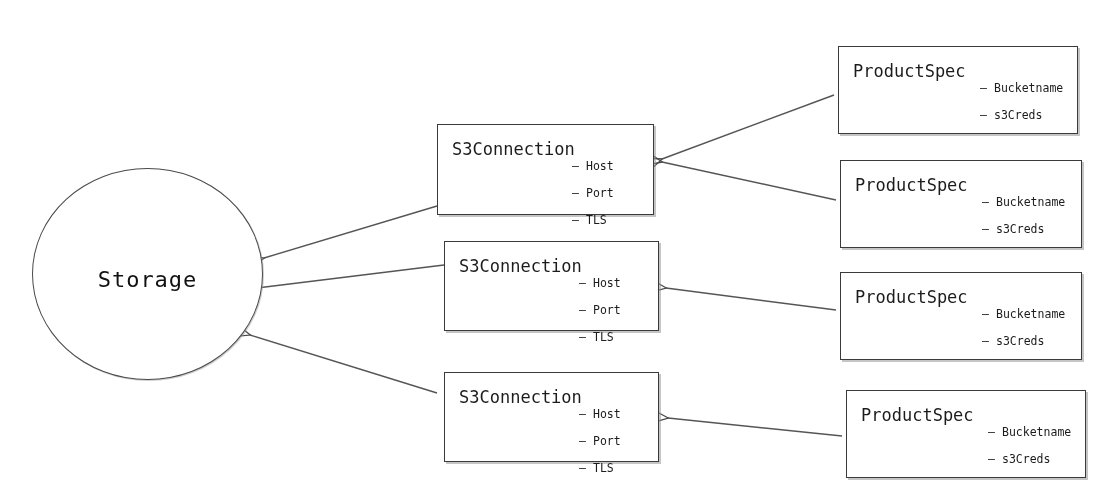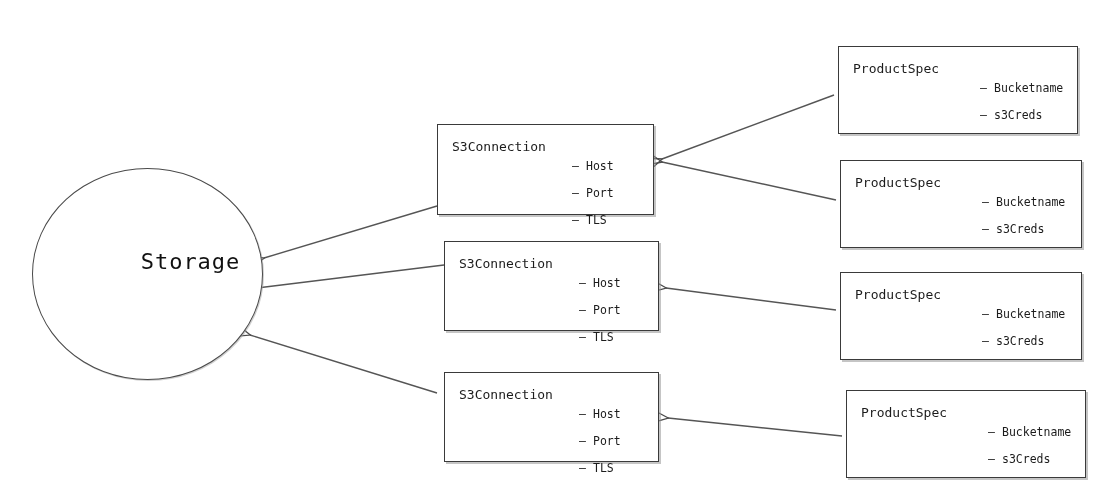--- a/index.html
+++ b/index.html
@@ -29,21 +29,21 @@
     position: absolute;
     box-sizing: border-box;
     background: #ffffff;
     border: 1.6px solid #3a3a3a;
     box-shadow: 2px 2px 0 rgba(150,150,150,0.55);
   }
   .node-title {
     position: absolute;
     left: 14px;
     top: 14px;
-    font-size: 13px;
+    font-size: 17px;
     color: #1c1c1c;
     letter-spacing: 0px;
     white-space: nowrap;
   }
   .node-fields {
     position: absolute;
     top: 22px;
     font-size: 11.5px;
     color: #1c1c1c;
     line-height: 15px;
@@ -92,21 +92,21 @@
     <path d="M 834,95 L 662,159" fill="none" stroke="#555555" stroke-width="1.4" marker-end="url(#arrowOpen)"></path>
 
     <path d="M 836,200 L 662,162" fill="none" stroke="#555555" stroke-width="1.4" marker-end="url(#arrowOpen)"></path>
 
     <path d="M 836,310 L 666,288" fill="none" stroke="#555555" stroke-width="1.4" marker-end="url(#arrowOpen)"></path>
 
     <path d="M 842,436 L 668,418" fill="none" stroke="#555555" stroke-width="1.4" marker-end="url(#arrowOpen)"></path>
   </svg>
 
   <div class="circle-node" style="left:32px; top:168px; width:231px; height:212px;">
-    <div class="circle-label" style="top:80px;padding-left:43px;">Storage</div>
+    <div class="circle-label" style="top:98px;">Storage</div>
   </div>
 
   <div class="node-box s3-box" style="left:437px; top:124px; width:217px; height:91px;">
     <div class="node-title">S3Connection</div>
     <div class="node-fields">
       <span class="field-row"><span class="field-dash">–</span><span>Host</span></span>
       <span class="field-row"><span class="field-dash">–</span><span>Port</span></span>
       <span class="field-row"><span class="field-dash">–</span><span>TLS</span></span>
     </div>
   </div>

